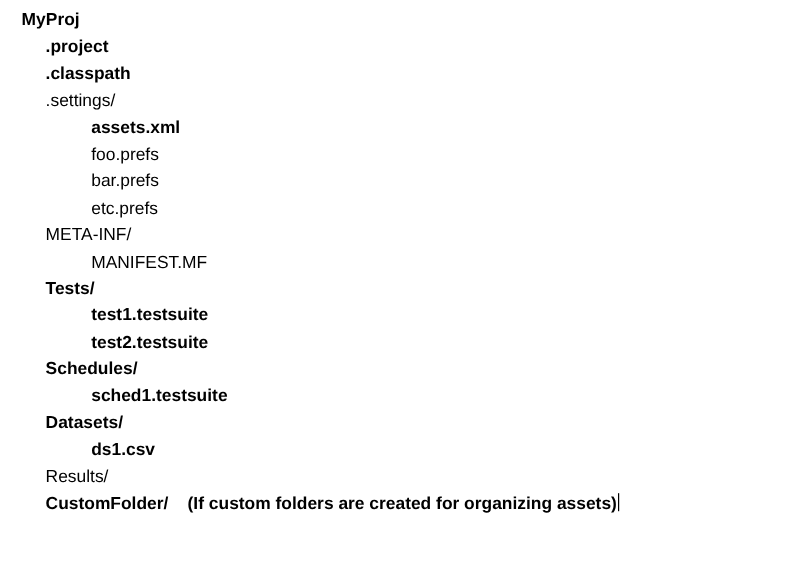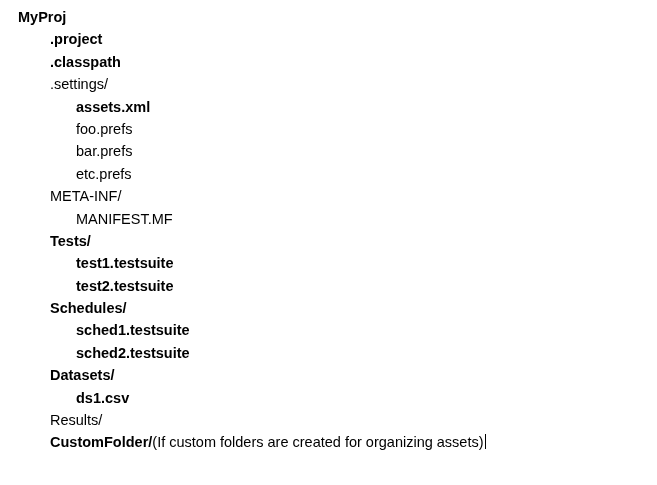--- a/index.html
+++ b/index.html
@@ -29,35 +29,35 @@
     height: 22.4px;
   }
   .name {
     display: inline;
   }
   .bold .name {
     font-weight: bold;
   }
   .note {
     display: inline;
-    font-weight: normal;
-    margin-left: 0;
+    font-weight: bold;
+    margin-left: 16px;
     text-align: center;
   }
   .caret {
     display: inline-block;
     width: 1px;
     height: 15px;
     background: #000;
     vertical-align: -2px;
     margin-left: 1px;
   }
   
   .lvl0 { padding-left: 18px; }
-  .lvl1 { padding-left: 50px; }
+  .lvl1 { padding-left: 38px; }
   .lvl2 { padding-left: 76px; }
 </style>
 </head>
 <body>
 
 <div id="tree">
   <div class="row lvl0 bold">
     <span class="name">MyProj</span>
   </div>
 <div class="row lvl1 bold"><span class="name">.project</span></div>
@@ -67,18 +67,17 @@
     <div class="row lvl2"><span class="name">foo.prefs</span></div>
     <div class="row lvl2"><span class="name">bar.prefs</span></div>
     <div class="row lvl2"><span class="name">etc.prefs</span></div>
     <div class="row lvl1"><span class="name">META-INF/</span></div>
     <div class="row lvl2"><span class="name">MANIFEST.MF</span></div>
     <div class="row lvl1 bold"><span class="name">Tests/</span></div>
     <div class="row lvl2 bold"><span class="name">test1.testsuite</span></div>
     <div class="row lvl2 bold"><span class="name">test2.testsuite</span></div>
     <div class="row lvl1 bold"><span class="name">Schedules/</span></div>
     <div class="row lvl2 bold"><span class="name">sched1.testsuite</span></div>
-    <div class="row lvl2 bold"><span class="name">sched2.testsuite</span></div>
     <div class="row lvl1 bold"><span class="name">Datasets/</span></div>
     <div class="row lvl2 bold"><span class="name">ds1.csv</span></div>
     <div class="row lvl1"><span class="name">Results/</span></div>
     <div class="row lvl1 bold"><span class="name">CustomFolder/</span><span class="note">(If custom folders are created for organizing assets)</span><span class="caret"></span></div>
   </div>
 
 </body></html>

